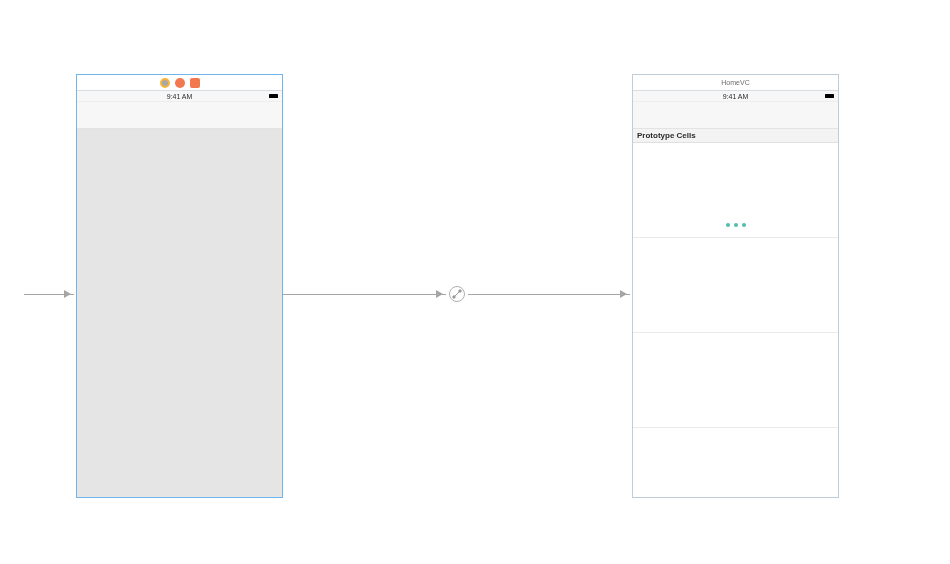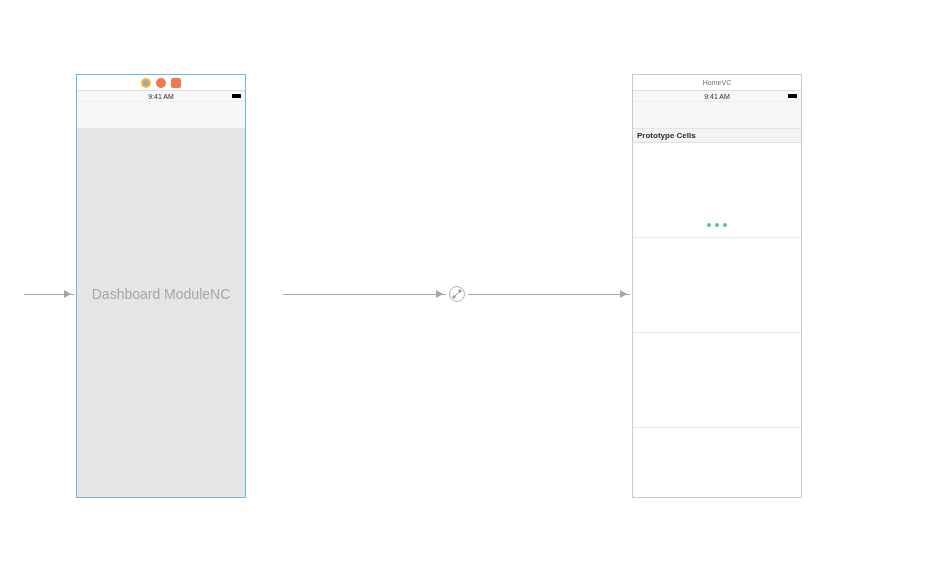--- a/index.html
+++ b/index.html
@@ -3,21 +3,21 @@
 <meta charset="utf-8">
 <style>
   * { box-sizing: border-box; margin: 0; padding: 0; font-family: -apple-system, "Helvetica Neue", Arial, sans-serif; }
   body { width: 950px; height: 564px; background: #ffffff; position: relative; overflow: hidden; }
 
   .canvas { position: relative; width: 100%; height: 100%; }
 
   
   .vc {
     position: absolute;
-    width: 170px;
+    width: 207px;
     border: 1px solid #bfcdd8;
     background: #ffffff;
   }
   .vc.selected { border-color: #6fb4ea; }
   .vc-titlebar {
     height: 16px;
     border-bottom: 1px solid #d8dde1;
     background: #ffffff;
     display: flex;
     align-items: center;
@@ -155,21 +155,20 @@
         <span class="tbicon third"></span>
       </div>
     </div>
     <div class="vc-body">
       <div class="statusbar">
         <span>9:41 AM</span>
         <span class="batt"></span>
       </div>
       <div class="navbar"></div>
       <div class="grey-content"></div>
-      <div class="vc-placeholder-label">Dashboard ModuleNC</div>
     </div>
   </div>
 
   <div class="seg-arrow" style="left:283px; top:294px; width:163px;"></div>
 
   <div class="seg-node" style="left:449px; top:286px;">
     <svg width="10" height="10" viewBox="0 0 10 10" fill="none">
       <path d="M2 8 L8 2" stroke-width="1"></path>
       <circle cx="2" cy="8" r="1.2" fill="#999"></circle>
       <circle cx="8" cy="2" r="1.2" fill="#999"></circle>

